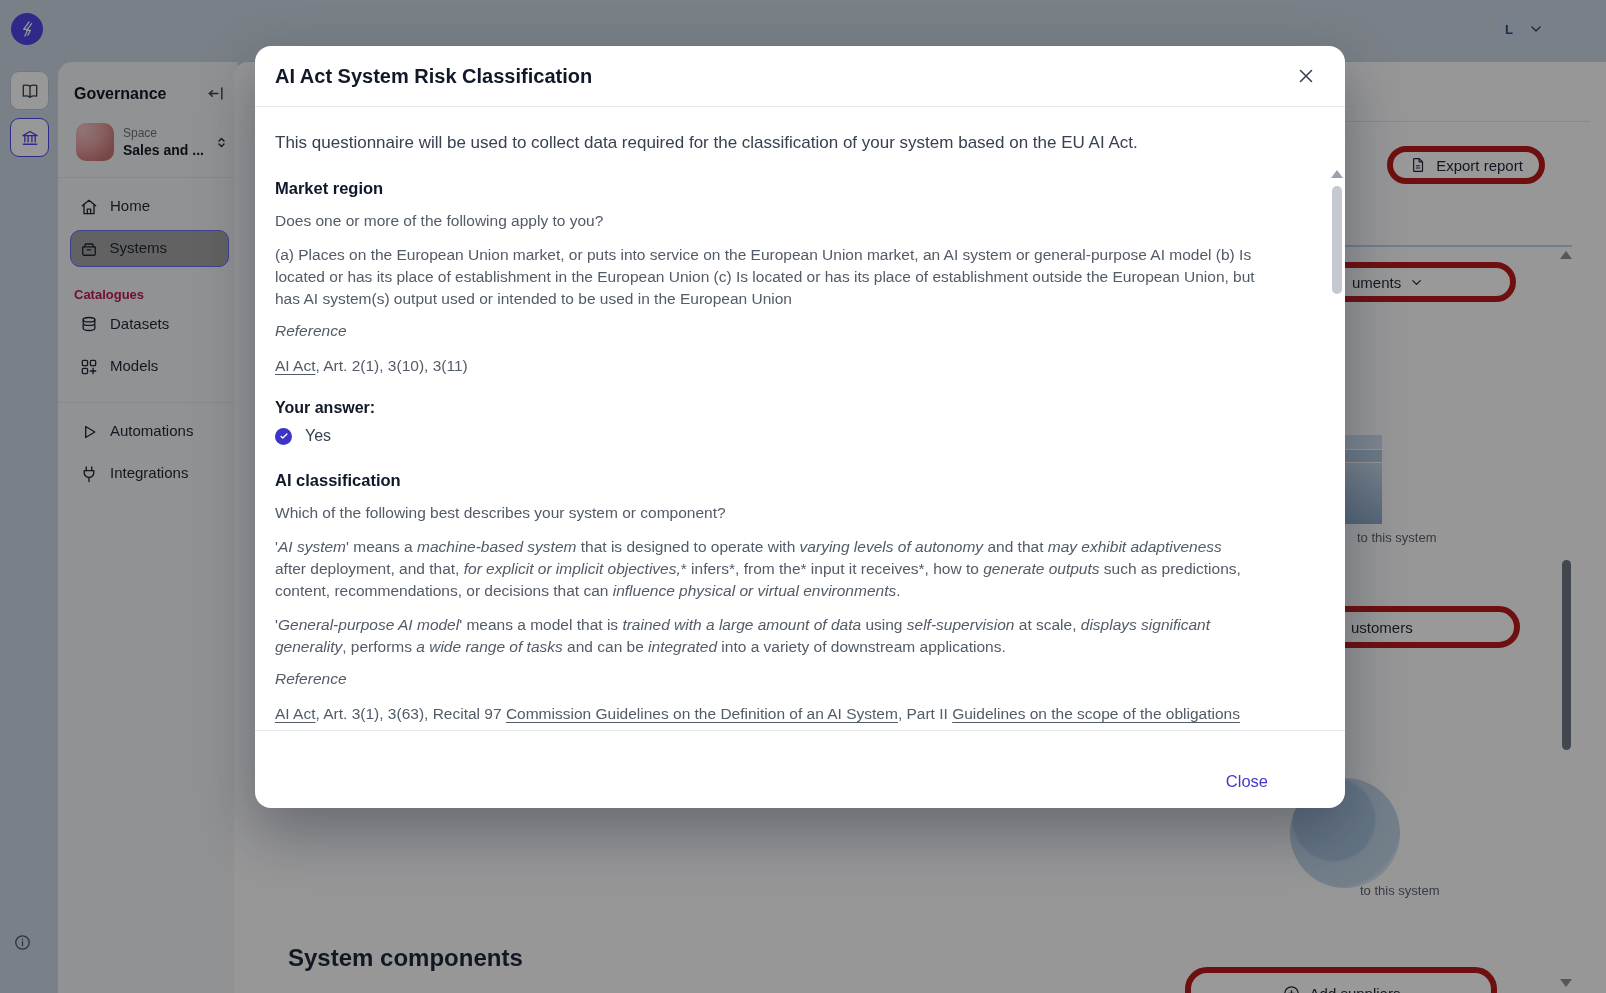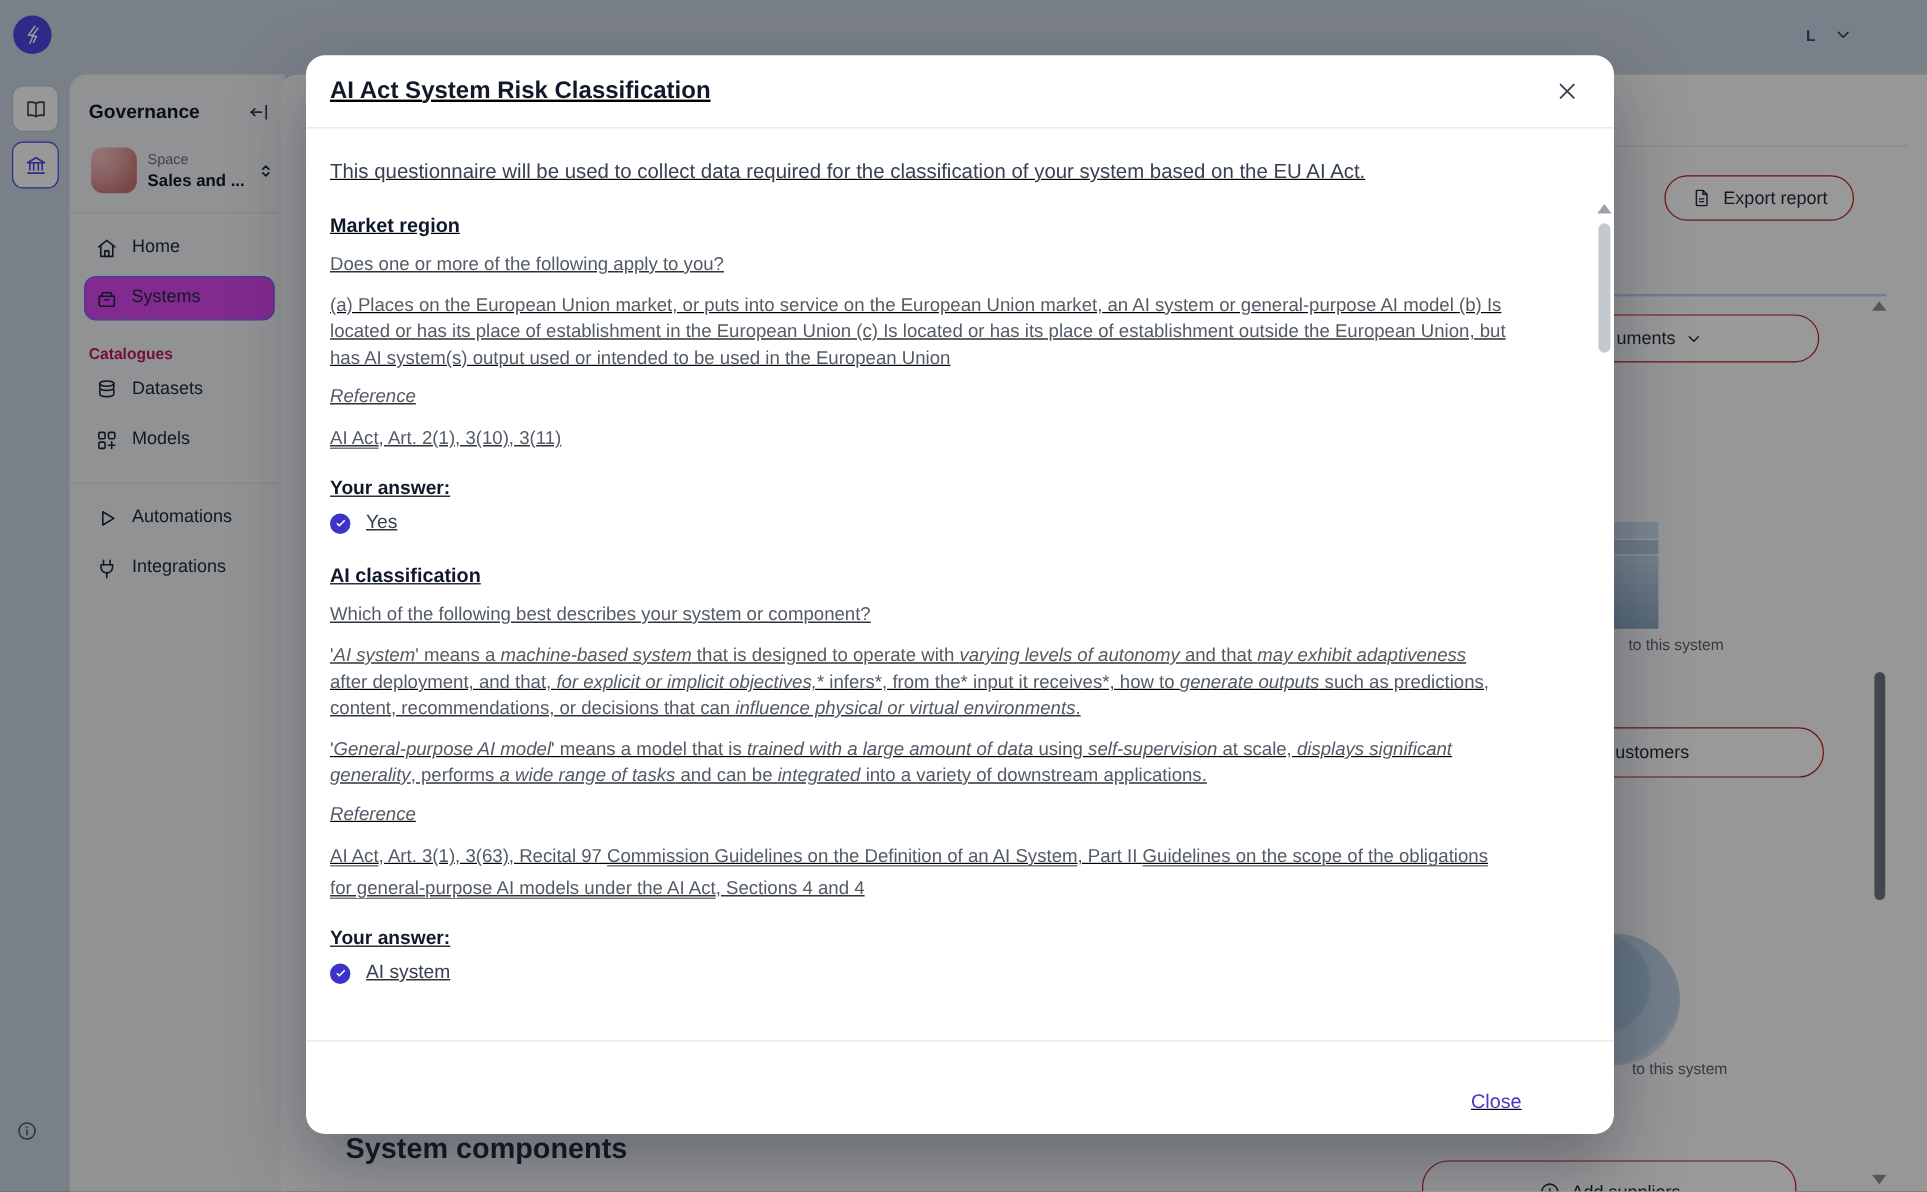--- a/index.html
+++ b/index.html
@@ -30,27 +30,27 @@
   .space-avatar{width:38px;height:38px;border-radius:10px;flex:none;
      background:radial-gradient(circle at 18% 15%,#f2c3c3 0%,#e5a2a2 42%,#cd7878 78%,#c66e6e 100%);}
   .space-texts{flex:1;min-width:0;}
   .space-label{font-size:12px;color:#6b7280;line-height:15px;}
   .space-name{font-size:14px;font-weight:bold;color:#111827;line-height:18px;white-space:nowrap;}
   .space-chevrons{color:#1f2937;flex:none;}
   .panel-divider{height:1px;background:#e1e4e9;margin:16px 0 10px 0;}
   .nav-item{display:flex;align-items:flex-start;gap:11px;margin:4px 8px 4px 12px;padding:9px 9px;
             border-radius:10px;font-size:15px;color:#1f2937;}
   .nav-item .nicon{color:#1f2937;flex:none;}
-  .nav-item.active{background:#d946ef;border:1.5px solid #6a6cf0;padding:7.5px 7.5px;}
+  .nav-item.active{background:#a3a3a3;border:1.5px solid #6a6cf0;padding:7.5px 7.5px;}
   .section-label{margin:20px 0 2px 16px;font-size:13px;font-weight:bold;color:#be185d;}
 
   
   .main{left:234px;top:62px;width:1372px;height:931px;background:#fcfcfd;border-top-left-radius:14px;}
   .hairline{left:260px;top:121px;width:1330px;height:1px;background:#e3e6eb;}
-  .pill{box-sizing:border-box;background:#fff;border:1px solid #b91c1c;border-radius:22px;
+  .pill{box-sizing:border-box;background:#fff;border:6px solid #b91c1c;border-radius:22px;
         display:flex;align-items:center;color:#1f2937;font-size:15px;}
   .export-btn{left:1387px;top:146px;width:158px;height:38px;justify-content:center;gap:9px;}
   .tabline{left:258px;top:245px;width:1314px;height:2px;background:#b9d4f0;}
   .docs-pill{left:1150px;top:262px;width:366px;height:40px;}
   .docs-pill .lbl{position:absolute;left:196px;display:flex;align-items:center;gap:8px;}
   .cust-pill{left:1160px;top:606px;width:360px;height:42px;}
   .cust-pill .lbl{position:absolute;left:185px;}
   .caption{font-size:13px;color:#5b6472;}
   .illus{left:1302px;top:435px;width:80px;}
   .illus .b1{height:14px;background:#cfe0ef;}
@@ -62,22 +62,22 @@
   .sys-heading{left:288px;top:944px;font-size:24px;font-weight:bold;color:#1f2937;}
 
   
   .tri{width:0;height:0;border-left:6px solid transparent;border-right:6px solid transparent;}
   .tri.up{border-bottom:8px solid #8b939e;}
   .tri.down{border-top:8px solid #8b939e;}
   .page-thumb{left:1562px;top:560px;width:9px;height:190px;border-radius:5px;background:#6e7682;}
 
   
   .overlay{left:0;top:0;width:1606px;height:993px;background:rgba(0,0,0,0.40);z-index:40;}
-  .modal{left:255px;top:46px;width:1090px;height:899px;background:#fff;border-radius:16px;z-index:50;
-         box-shadow:0 24px 60px rgba(15,23,42,.35);display:flex;flex-direction:column;text-decoration:underline;}
+  .modal{left:255px;top:46px;width:1090px;height:762px;background:#fff;border-radius:16px;z-index:50;
+         box-shadow:0 24px 60px rgba(15,23,42,.35);display:flex;flex-direction:column;}
   .modal-header{height:61px;flex:none;border-bottom:1px solid #e5e7eb;display:flex;align-items:center;
                 justify-content:space-between;padding:0 28px 0 20px;box-sizing:border-box;}
   .modal-title{font-size:20px;font-weight:600;color:#111827;}
   .modal-close{color:#374151;cursor:pointer;}
   .modal-body{flex:1;overflow:hidden;position:relative;padding:26px 88px 0 20px;}
   .mtext{max-width:1002px;}
   .q-intro{font-size:17px;color:#374151;margin:0 0 26px 0;}
   .sec-h{font-size:16.5px;font-weight:bold;color:#0f172a;margin:0 0 12px 0;}
   .q{font-size:15.5px;color:#525b66;margin:0 0 12px 0;line-height:22px;}
   .bodyp{font-size:15.5px;color:#525b66;line-height:22px;margin:0 0 12px 0;}

